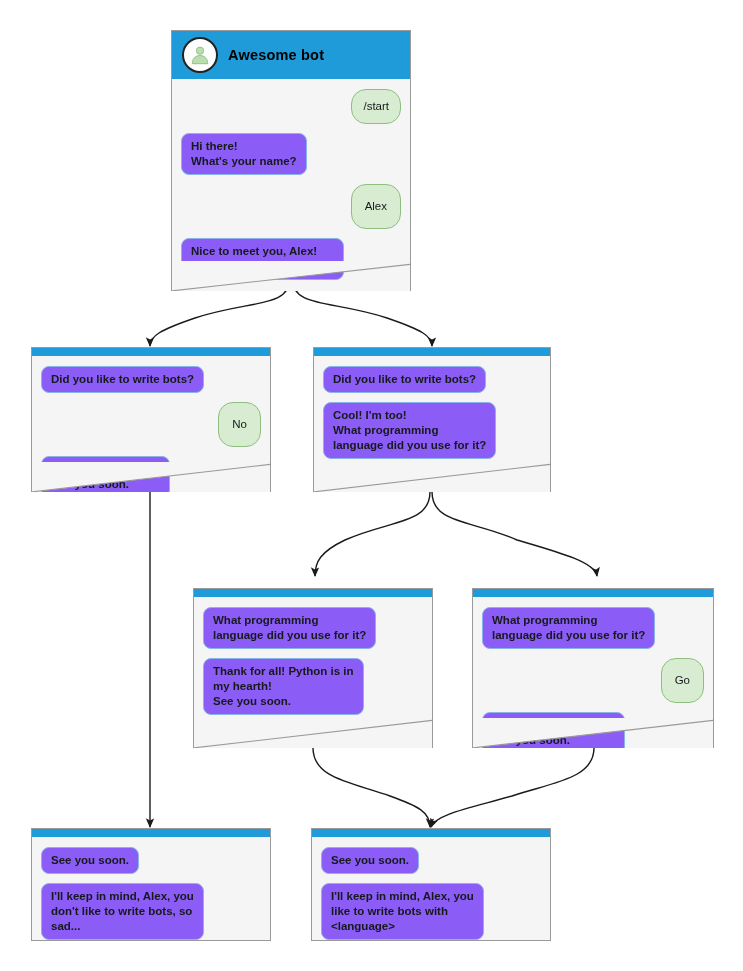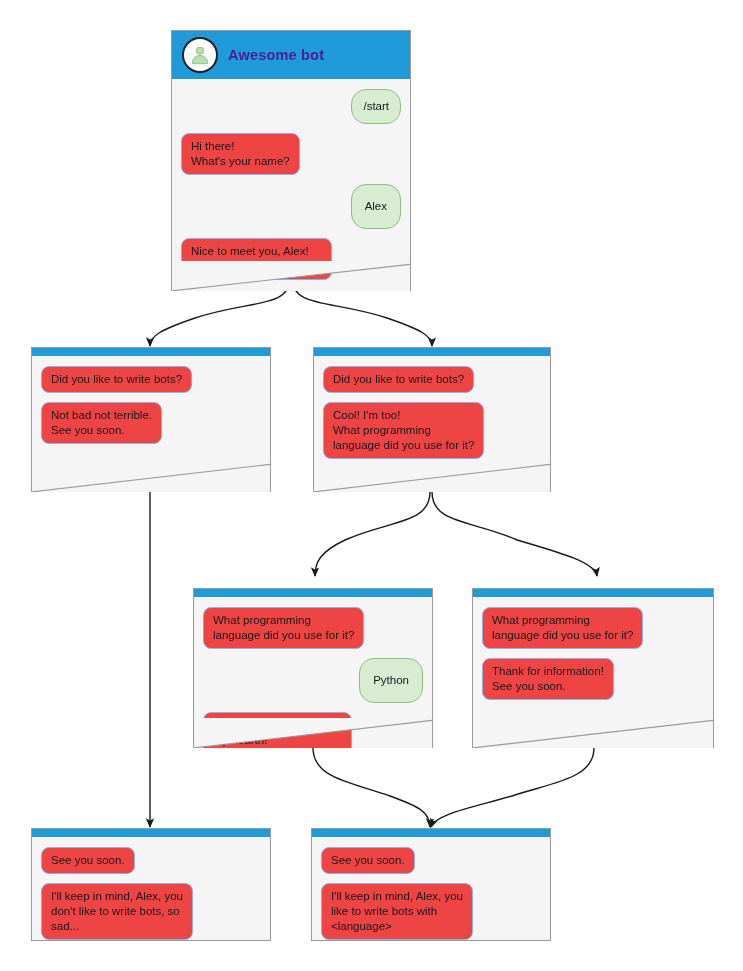--- a/index.html
+++ b/index.html
@@ -56,21 +56,21 @@
     width: 36px; height: 36px;
     border-radius: 50%;
     background: #ffffff;
     border: 2px solid #222222;
     display: flex;
     align-items: center;
     justify-content: center;
     flex: 0 0 auto;
   }
   .bot-title {
-    color: #4c1d95;
+    color: #000000;
     font-size: 14.5px;
     font-weight: bold;
     letter-spacing: 0.2px;
   }
   .chat {
     position: relative;
     padding: 10px 9px 12px 9px;
     display: flex;
     flex-direction: column;
     gap: 9px;
@@ -81,22 +81,23 @@
   .bubble {
     border-radius: 8px;
     padding: 5px 9px;
     font-size: 11.5px;
     line-height: 1.30;
     color: #16191d;
     white-space: pre-line;
     max-width: 84%;
   }
   .bubble.bot {
-    background: #ef4444;
+    background: #8b5cf6;
     border: 1px solid #8cb3e8;
+    font-weight: bold;
   }
   .bubble.user {
     background: #d7ecd1;
     border: 1px solid #8fbf80;
     border-radius: 15px;
     padding: 9px 11px;
   }
   .bubble.user.tall { padding: 14px 13px; text-align: right; }
 </style>
 </head>
@@ -158,20 +159,23 @@
       <path d="M242,0 L242,3" stroke="#9a9a9a" stroke-width="1.1" fill="none"></path>
     </svg>
   </div>
 
   <div class="card slanted" style="left:31px; top:347px; width:240px; height:145px;">
     <div class="titlebar"></div>
     <div class="chat">
       <div class="row left">
         <div class="bubble bot">Did you like to write bots?</div>
       </div>
+      <div class="row right">
+        <div class="bubble user tall">No</div>
+      </div>
       <div class="row left">
         <div class="bubble bot">Not bad not terrible.
 See you soon.</div>
       </div>
     </div>
     <svg class="slant" viewBox="0 0 242 30" preserveAspectRatio="none">
       <polygon points="0,0 242,0 242,2 0,30" fill="#f5f5f5"></polygon>
       <path d="M0,30 L242,2" stroke="#9a9a9a" stroke-width="1.1" fill="none"></path>
       <path d="M0,0 L0,30" stroke="#9a9a9a" stroke-width="1.1" fill="none"></path>
       <path d="M242,0 L242,2" stroke="#9a9a9a" stroke-width="1.1" fill="none"></path>
@@ -198,23 +202,20 @@
     </svg>
   </div>
 
   <div class="card slanted" style="left:193px; top:588px; width:240px; height:160px;">
     <div class="titlebar"></div>
     <div class="chat">
       <div class="row left">
         <div class="bubble bot">What programming
 language did you use for it?</div>
       </div>
-      <div class="row right">
-        <div class="bubble user tall">Python</div>
-      </div>
       <div class="row left">
         <div class="bubble bot">Thank for all! Python is in
 my hearth!
 See you soon.</div>
       </div>
     </div>
     <svg class="slant" viewBox="0 0 242 30" preserveAspectRatio="none">
       <polygon points="0,0 242,0 242,2 0,30" fill="#f5f5f5"></polygon>
       <path d="M0,30 L242,2" stroke="#9a9a9a" stroke-width="1.1" fill="none"></path>
       <path d="M0,0 L0,30" stroke="#9a9a9a" stroke-width="1.1" fill="none"></path>
@@ -222,20 +223,23 @@
     </svg>
   </div>
 
   <div class="card slanted" style="left:472px; top:588px; width:242px; height:160px;">
     <div class="titlebar"></div>
     <div class="chat">
       <div class="row left">
         <div class="bubble bot">What programming
 language did you use for it?</div>
       </div>
+      <div class="row right">
+        <div class="bubble user tall">Go</div>
+      </div>
       <div class="row left">
         <div class="bubble bot">Thank for information!
 See you soon.</div>
       </div>
     </div>
     <svg class="slant" viewBox="0 0 244 30" preserveAspectRatio="none">
       <polygon points="0,0 244,0 244,2 0,30" fill="#f5f5f5"></polygon>
       <path d="M0,30 L244,2" stroke="#9a9a9a" stroke-width="1.1" fill="none"></path>
       <path d="M0,0 L0,30" stroke="#9a9a9a" stroke-width="1.1" fill="none"></path>
       <path d="M244,0 L244,2" stroke="#9a9a9a" stroke-width="1.1" fill="none"></path>

